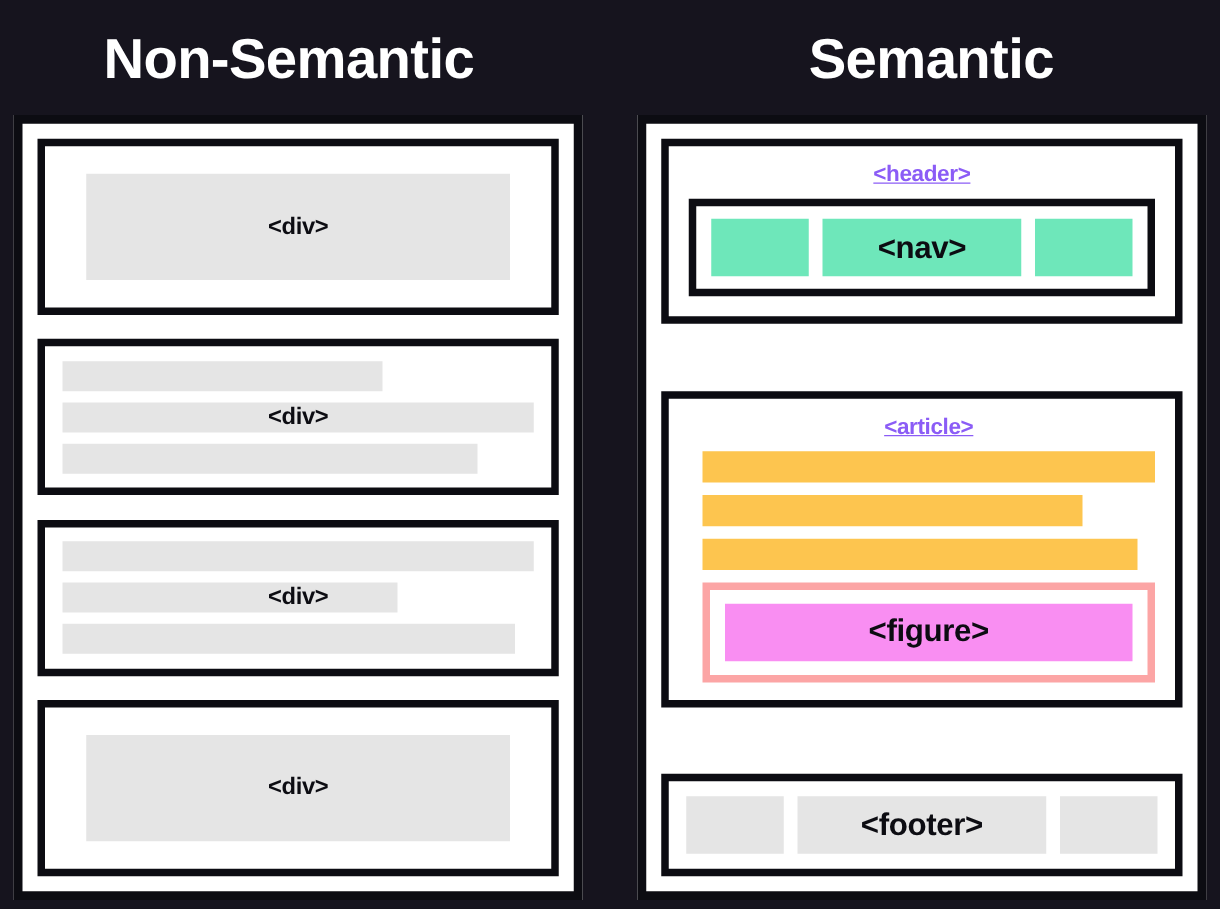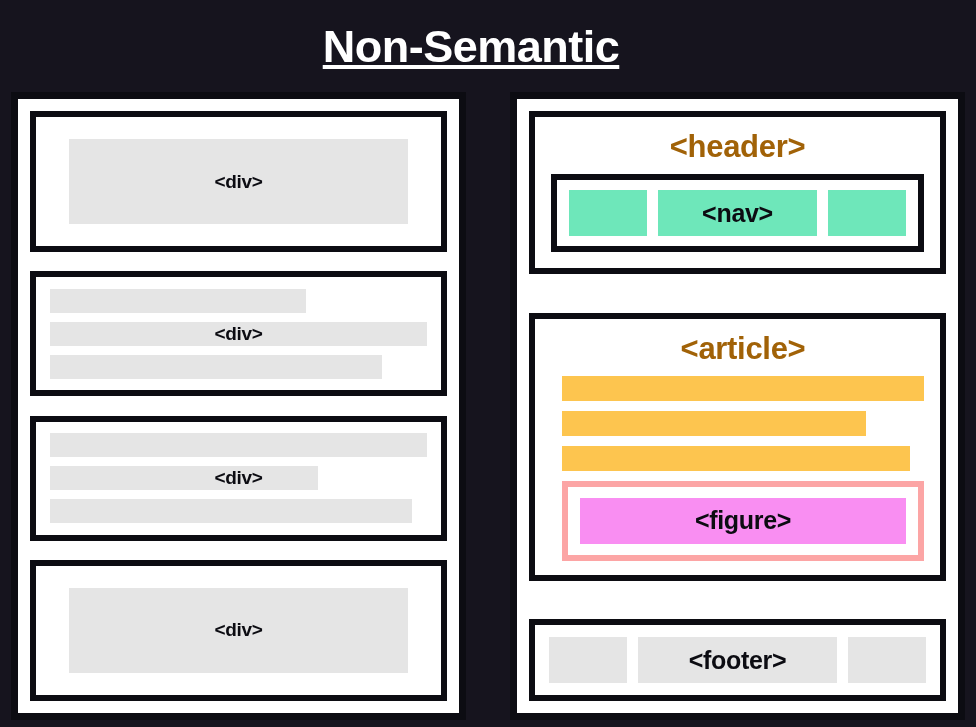--- a/index.html
+++ b/index.html
@@ -19,21 +19,21 @@
   }
   .heading {
     flex: 1 1 0;
     text-align: center;
     color: #ffffff;
     font-size: 45px;
     font-weight: bold;
     letter-spacing: -0.5px;
     line-height: 1;
   }
-  .heading.left  { padding-right: 34px; text-decoration: underline; }
+  .heading.left  { padding-right: 34px; }
   .heading.right { padding-left: 18px; }
 
   
   .panels {
     display: flex;
     gap: 44px;
     padding: 0 11px 7px 11px;
     height: 635px;
   }
   .panel {
@@ -72,25 +72,26 @@
     font-size: 19px;
     font-weight: bold;
     color: #0c0c12;
     letter-spacing: -0.3px;
     pointer-events: none;
   }
 
   
   .sec-title {
     text-align: center;
-    font-size: 31px;
+    font-size: 18px;
     font-weight: bold;
-    color: #a16207;
+    color: #8b5cf6;
     letter-spacing: -0.3px;
     margin-bottom: 9px;
+    text-decoration: underline;
   }
 
   .header-block { padding: 12px 16px 16px 16px; }
   .nav-box {
     border: 6px solid #0c0c12;
     background: #ffffff;
     padding: 10px 12px;
     position: relative;
   }
   .chip-row { display: flex; gap: 11px; align-items: stretch; }
@@ -125,20 +126,21 @@
 
   .footer-block { padding: 12px 14px; }
 </style>
 </head>
 <body>
 
 <div class="page">
 
   <div class="headings">
     <div class="heading left">Non-Semantic</div>
+    <div class="heading right">Semantic</div>
   </div>
 
   <div class="panels">
 
     <div class="panel left">
 
       <div class="block divblock solo">
         <div class="gray-bar tall"></div>
         <div class="tag-label">&lt;div&gt;</div>
       </div>

